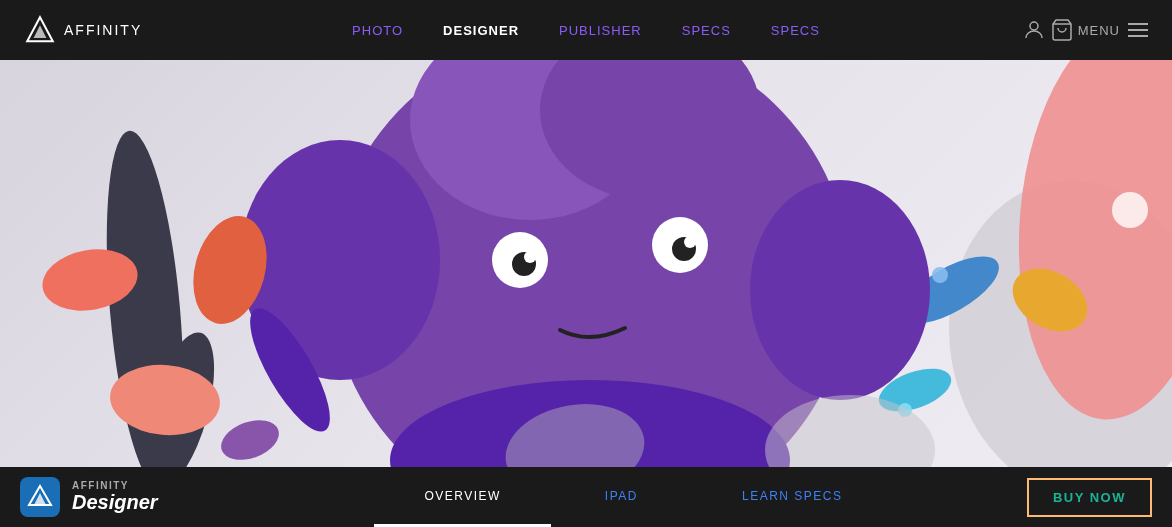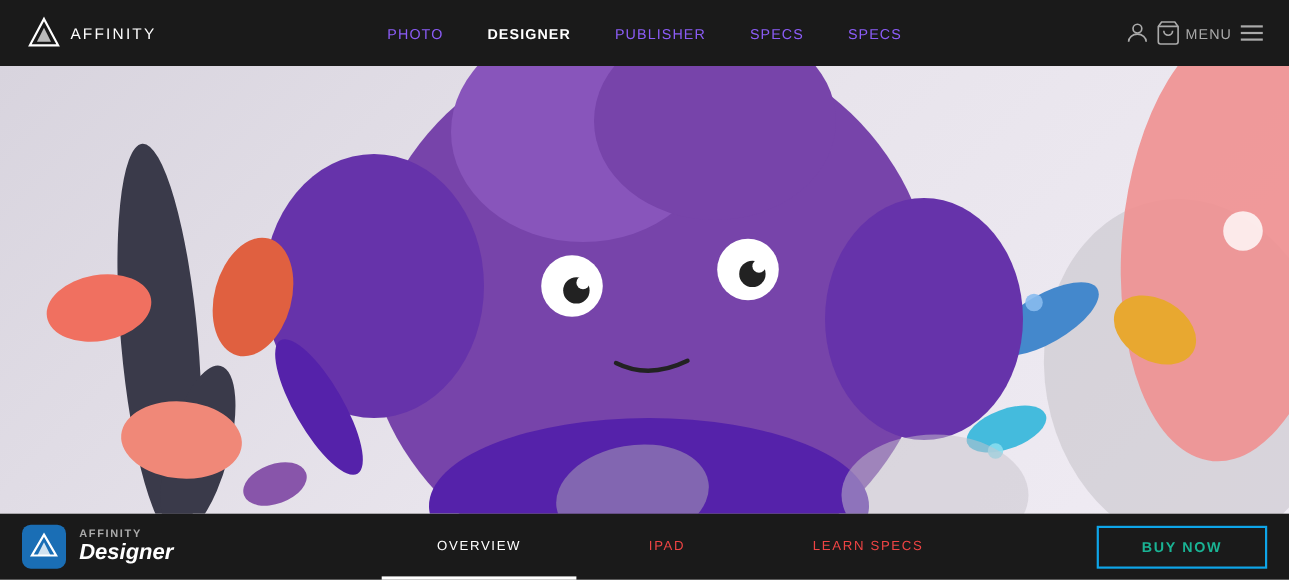--- a/index.html
+++ b/index.html
@@ -195,50 +195,50 @@
       font-size: 20px;
       font-weight: 700;
       font-style: italic;
     }
 
     .bottom-tabs {
       display: flex;
       align-items: flex-start;
       flex: 1;
       justify-content: center;
-      gap: 16px;
+      gap: 4px;
     }
 
     .bottom-tab {
-      color: #ef4444;
+      color: #3b82f6;
       font-size: 12px;
       letter-spacing: 1.5px;
       font-weight: 500;
       padding: 0 50px;
       height: 60px;
       display: flex;
       align-items: center;
       cursor: pointer;
       border-bottom: 3px solid transparent;
     }
 
     .bottom-tab.active {
       color: #ffffff;
       border-bottom: 3px solid #ffffff;
     }
 
     .buy-now-btn {
       margin-right: 20px;
       background: transparent;
-      border: 2px solid #0ea5e9;
+      border: 2px solid #fdba74;
       color: #1ab394;
       font-size: 13px;
       font-weight: 700;
       letter-spacing: 1.5px;
-      padding: 10px 39px;
+      padding: 10px 24px;
       cursor: pointer;
       white-space: nowrap;
     }
   </style>
 </head>
 <body>
 
 <nav class="navbar">
   <div class="navbar-left">
     <div class="affinity-logo">

